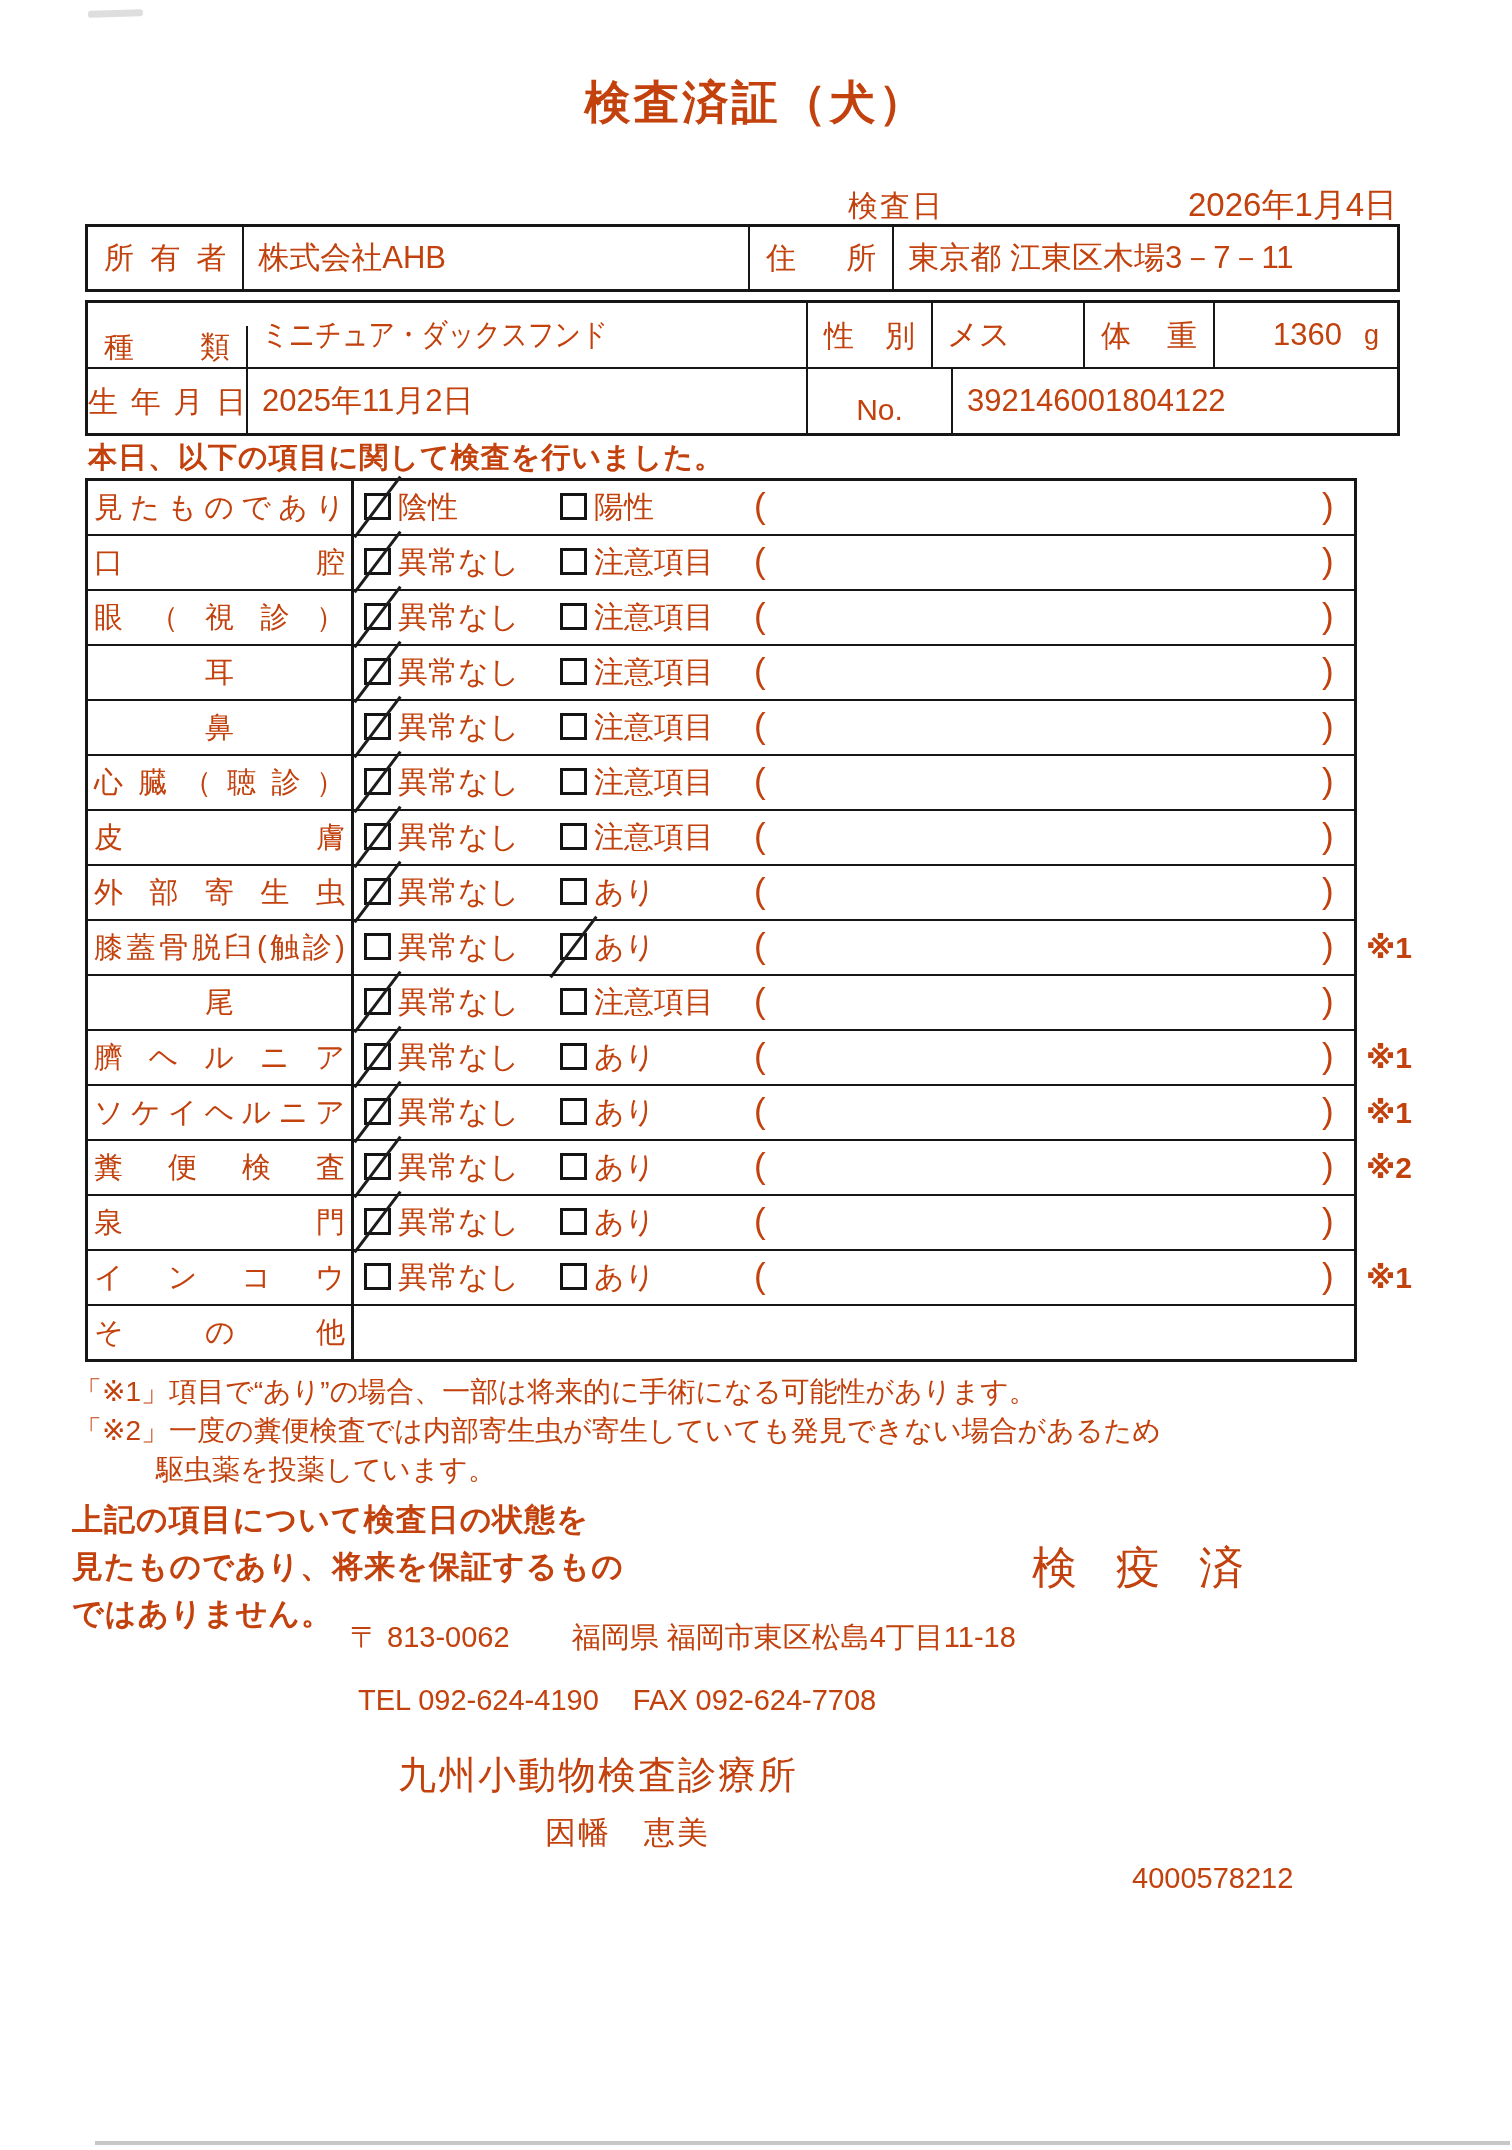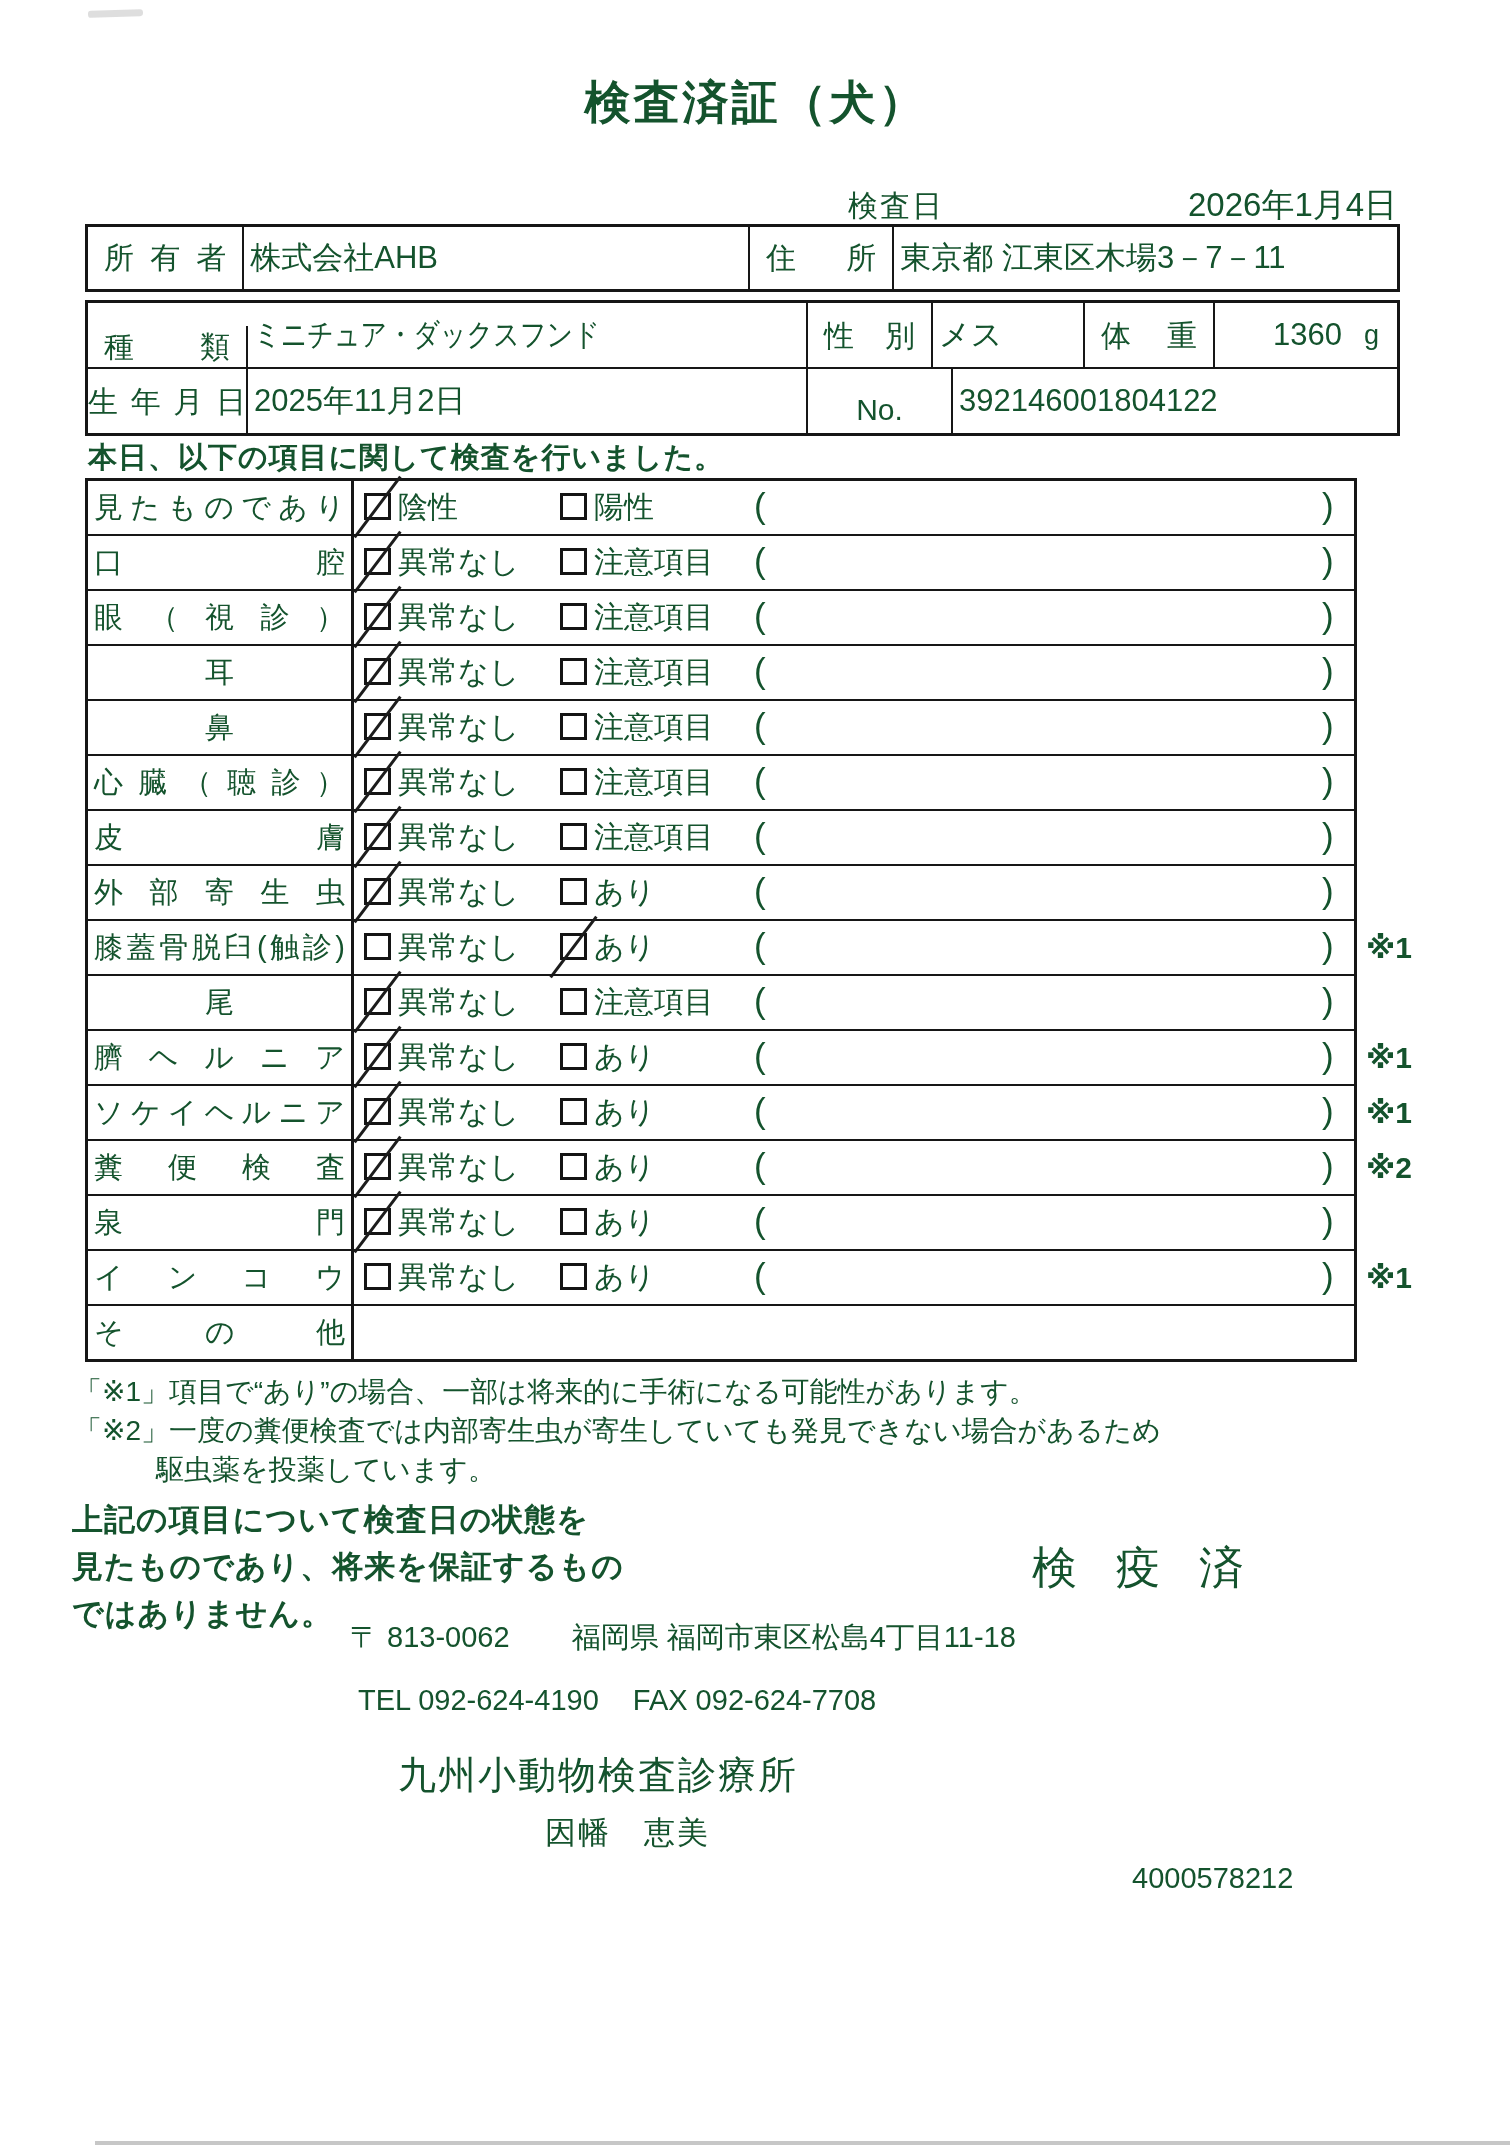--- a/index.html
+++ b/index.html
@@ -1,38 +1,38 @@
 <!DOCTYPE html>
 <html><head>
 <meta charset="utf-8">
 <style>
   html,body{margin:0;padding:0;background:#fff;}
   .page{
     position:relative;width:1512px;height:2150px;background:#fff;
-    font-family:"Liberation Sans","DejaVu Sans",sans-serif;color:#14532d;overflow:hidden;
+    font-family:"Liberation Sans","DejaVu Sans",sans-serif;color:#c2410c;overflow:hidden;
   }
   
   .title{position:absolute;top:72px;left:0;width:100%;text-align:center;
     font-size:46px;font-weight:bold;letter-spacing:3px;margin:0;}
   
   .examdate-label{position:absolute;top:186px;left:848px;font-size:30px;letter-spacing:2px;}
   .examdate-value{position:absolute;top:183px;left:1188px;font-size:33px;}
   
   .tbl{position:absolute;left:85px;border:3px solid #161616;box-sizing:border-box;background:#fff;}
   .trow{display:flex;height:62px;}
   .tblB .trow{height:64px;}
   .tblB .trow + .trow{border-top:2px solid #161616;}
   .cell{box-sizing:border-box;display:flex;align-items:center;font-size:31px;
     border-right:2px solid #161616;overflow:hidden;white-space:nowrap;}
   .cell:last-child{border-right:none;}
   .lbl{display:block;text-align:justify;text-align-last:justify;padding:0 16px;
     line-height:58px;font-size:30px;}
   .tblB .lbl{line-height:61px;}
   .lbl-latin{text-align:center;text-align-last:center;margin-top:16px;}
-  .val{padding:0 6px;}
+  .val{padding:0 14px;}
   .condensed{display:inline-block;transform:scaleX(.84);transform-origin:left center;}
   .num-right{justify-content:flex-end;padding-right:18px;}
   .unit{font-size:27px;margin-left:22px;}
   
   .intro{position:absolute;top:438px;left:88px;font-size:29px;font-weight:bold;letter-spacing:1px;}
   
   .checklist{position:absolute;top:478px;left:85px;width:1272px;border:3px solid #161616;
     box-sizing:border-box;background:#fff;}
   .crow{display:flex;height:53px;position:relative;}
   .crow + .crow{border-top:2px solid #161616;}

